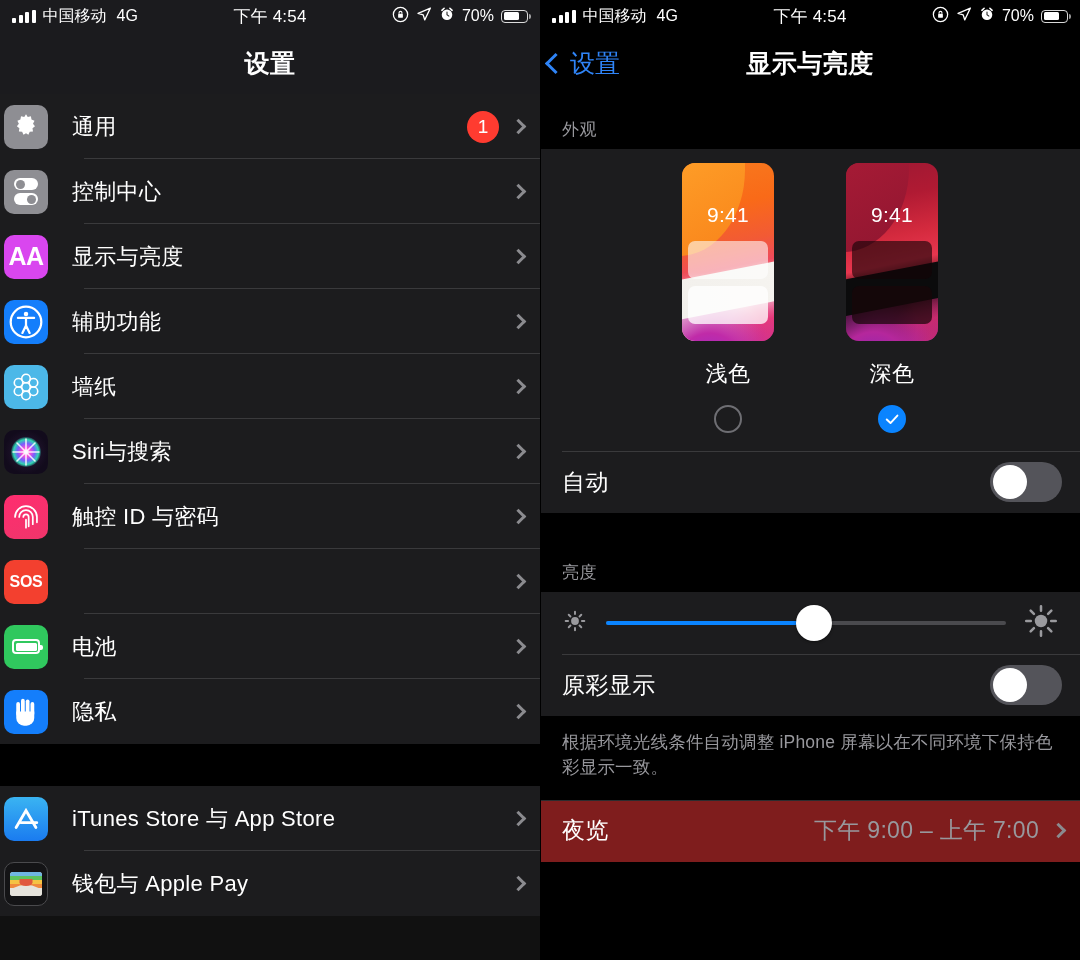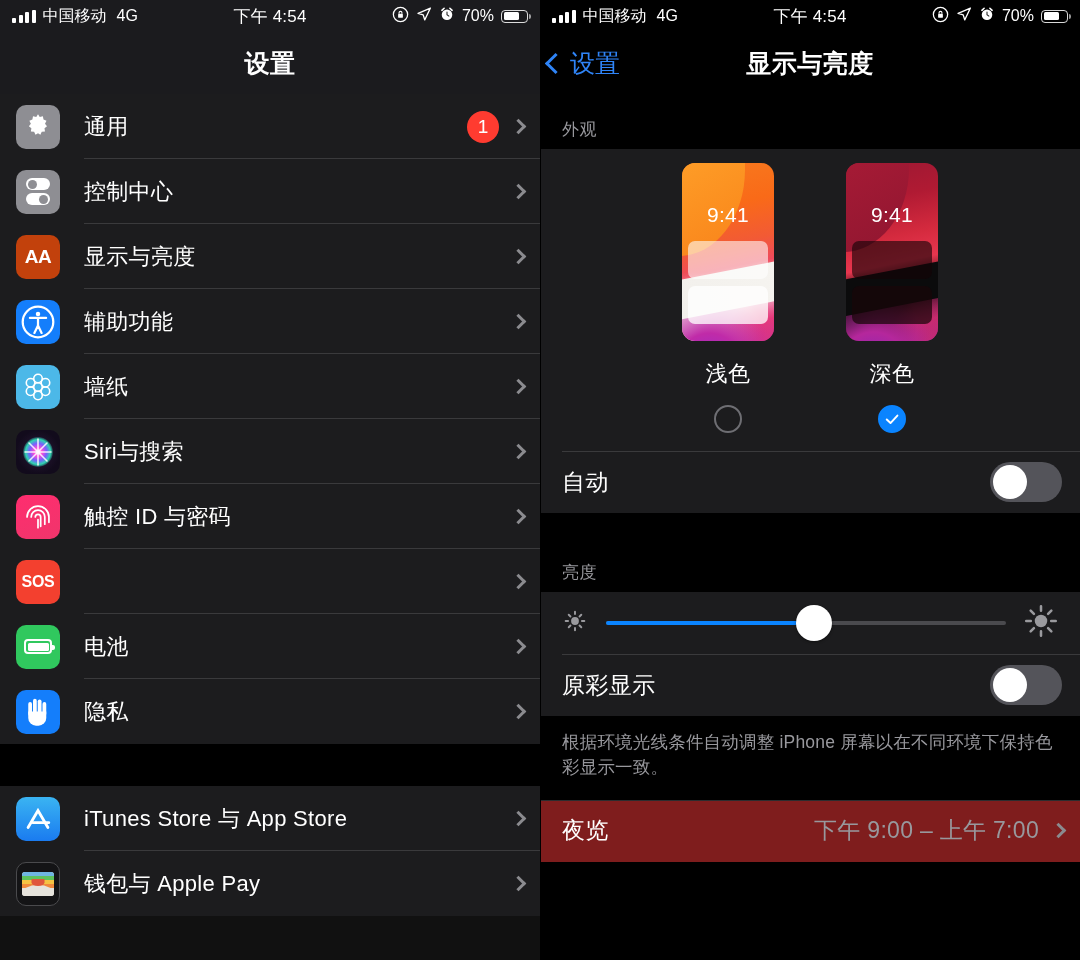--- a/index.html
+++ b/index.html
@@ -66,21 +66,21 @@
     display:flex; align-items:center; gap:5px;
     color:#2f84f7; font-size:25px; z-index:2; cursor:pointer;
   }
   .chev-back{ display:block; width:15px; height:15px; border-left:3.4px solid #2f84f7; border-bottom:3.4px solid #2f84f7; transform:rotate(45deg); margin-right:2px;}
 
   
   .list-gap{ height:10px; background:#000; }
   .group{ background:#1c1c1e; }
   .row{
     display:flex; align-items:center; height:65px;
-    padding-left:16px; position:relative; cursor:pointer;
+    padding-left:4px; position:relative; cursor:pointer;
   }
   .row .divider{
     position:absolute; left:84px; right:0; bottom:0; height:1px;
     background:#3a3a3c;
   }
   .row:last-child .divider{ display:none; }
   .app-icon{
     width:44px; height:44px; border-radius:10px; flex:none;
     display:flex; align-items:center; justify-content:center;
     position:relative; overflow:hidden;
@@ -101,21 +101,21 @@
     flex:none;
   }
 
   
   .ic-gear{ background:#8e8e93; }
   .ic-gear svg{ width:30px; height:30px; }
   .ic-cc{ background:#8e8e93; flex-direction:column; gap:3px; }
   .tgl{ width:24px; height:12px; border-radius:6px; background:#fff; position:relative; }
   .tgl i{ position:absolute; top:1.5px; width:9px; height:9px; border-radius:50%; background:#8e8e93; }
   .tgl.l i{ left:2px; } .tgl.r i{ right:2px; }
-  .ic-aa{ background:#c2410c; color:#fff; font-size:19px; font-weight:700; letter-spacing:-.5px;}
+  .ic-aa{ background:#d946ef; color:#fff; font-size:25px; font-weight:700; letter-spacing:-.5px;}
   .ic-access{ background:#147efb; }
   .ic-access svg{ width:36px; height:36px; }
   .ic-wall{ background:#4cb8e8; }
   .ic-wall svg{ width:32px; height:32px; }
   .ic-siri{ background:radial-gradient(circle at 50% 50%, #2b1a3a 0%, #120b1c 70%); }
   .ic-siri svg{ width:44px; height:44px; }
   .ic-touch{ background:linear-gradient(160deg,#ff2d6f 0%,#f0356b 100%); }
   .ic-touch svg{ width:32px; height:32px; }
   .ic-sos{ background:#f3402f; color:#fff; font-size:16px; font-weight:800; letter-spacing:-.3px;}
   .ic-batt{ background:#30c85e; }

